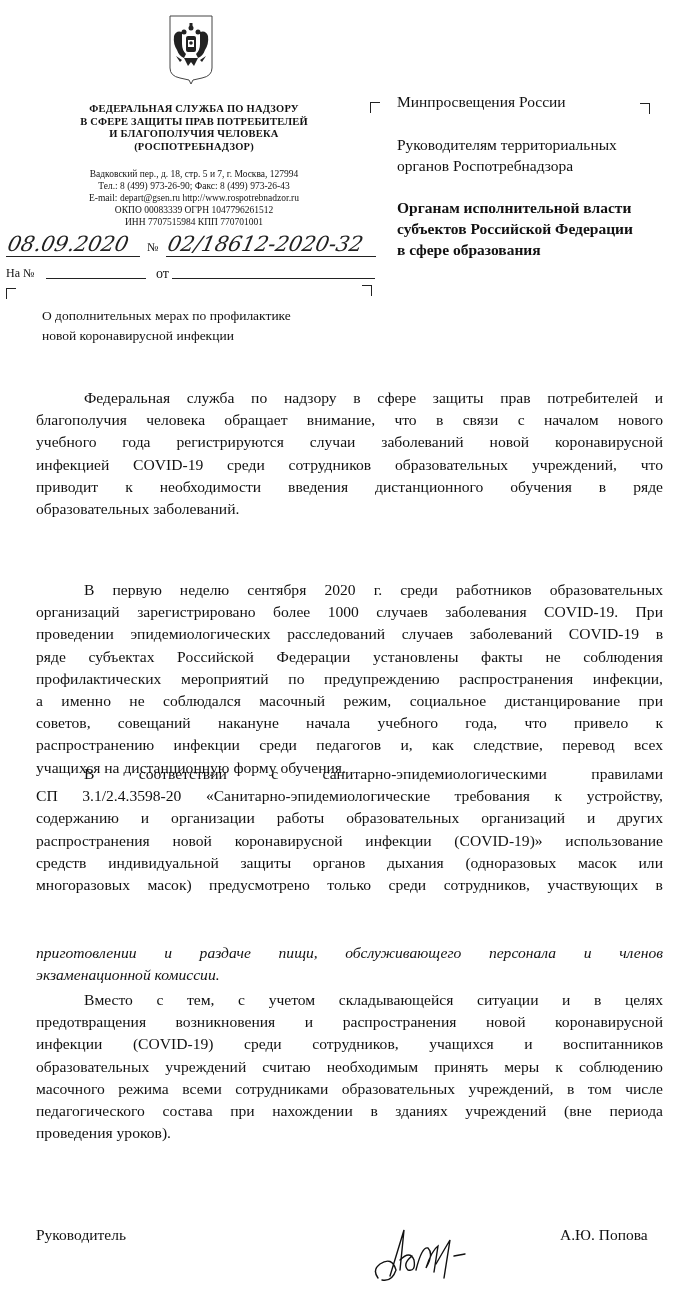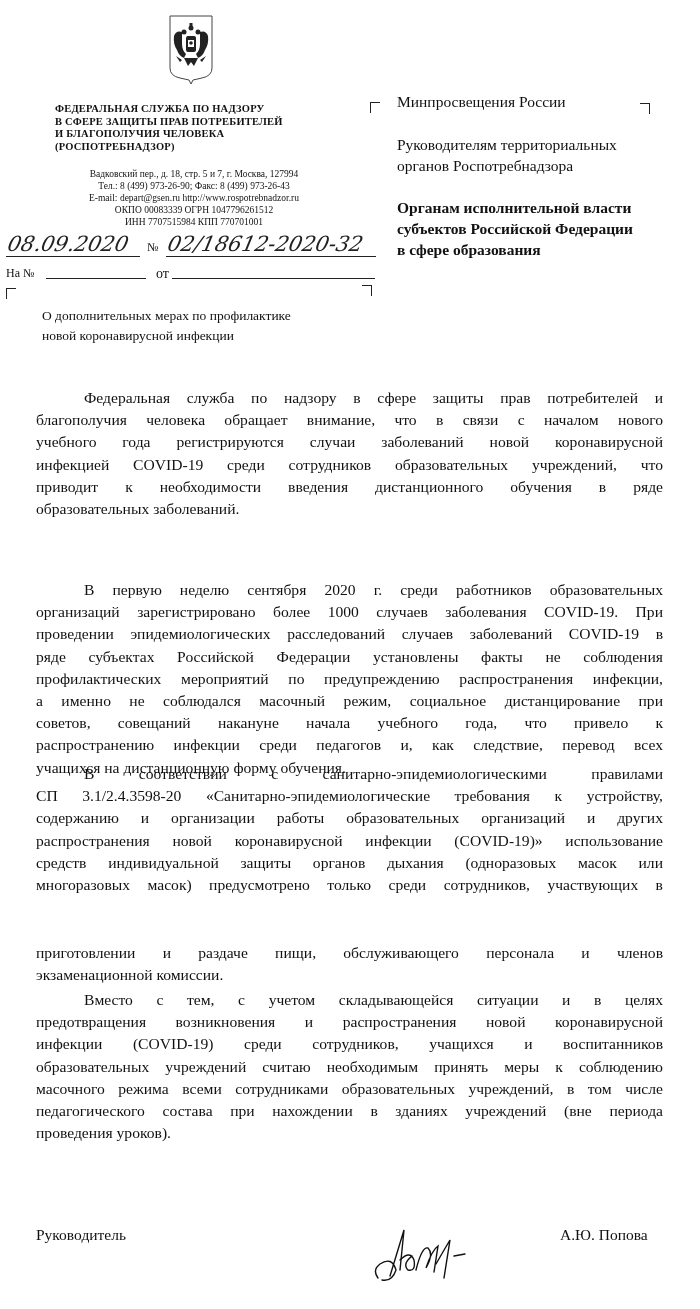--- a/index.html
+++ b/index.html
@@ -3,21 +3,21 @@
   <meta charset="utf-8">
   <style>
     html, body { margin: 0; padding: 0; background: #ffffff; }
     body { width: 700px; height: 1309px; position: relative; overflow: hidden; color: #111; font-family: "Liberation Serif", "DejaVu Serif", serif; }
     .abs { position: absolute; }
 
     
     #emblem { left: 162px; top: 10px; width: 58px; height: 78px; }
 
     
-    .org { left: 55px; top: 103px; width: 278px; font-weight: bold; font-size: 10.5px; line-height: 12.5px; letter-spacing: 0.2px; }
+    .org { left: 55px; top: 103px; width: 278px; text-align: center; font-weight: bold; font-size: 10.5px; line-height: 12.5px; letter-spacing: 0.2px; }
     .org div { white-space: nowrap; }
     .contacts { left: 55px; top: 168px; width: 278px; text-align: center; font-size: 9.5px; line-height: 12px; }
     .contacts div { white-space: nowrap; }
 
     
     .hand { font-family: "DejaVu Serif", serif; font-style: italic; color: #222; }
     .date-line { left: 6px; top: 232px; width: 134px; border-bottom: 1px solid #222; height: 24px; }
     .date-val { position: absolute; left: 2px; bottom: 0px; font-size: 21px; transform: skewX(-12deg); letter-spacing: 0px; }
     .num-label { left: 147px; top: 240px; font-size: 12px; }
     .num-line { left: 166px; top: 232px; width: 210px; border-bottom: 1px solid #222; height: 24px; }
@@ -138,21 +138,21 @@
 
 <div class="abs body" style="top:763px;">
   <span class="line" style="padding-left:48px;">В соответствии с санитарно-эпидемиологическими правилами</span>
   <span class="line">СП 3.1/2.4.3598-20 «Санитарно-эпидемиологические требования к устройству,</span>
   <span class="line">содержанию и организации работы образовательных организаций и других</span>
   <span class="line">распространения новой коронавирусной инфекции (COVID-19)» использование</span>
   <span class="line">средств индивидуальной защиты органов дыхания (одноразовых масок или</span>
   <span class="line">многоразовых масок) предусмотрено только среди сотрудников, участвующих в</span>
 </div>
 
-<div class="abs body" style="top:942px;">
+<div class="abs body" style="top:942px;font-style:italic;">
   <span class="line">приготовлении и раздаче пищи, обслуживающего персонала и членов</span>
   <span class="line last">экзаменационной комиссии.</span>
 </div>
 
 <div class="abs body" style="top:989px;">
   <span class="line" style="padding-left:48px;">Вместо с тем, с учетом складывающейся ситуации и в целях</span>
   <span class="line">предотвращения возникновения и распространения новой коронавирусной</span>
   <span class="line">инфекции (COVID-19) среди сотрудников, учащихся и воспитанников</span>
   <span class="line">образовательных учреждений считаю необходимым принять меры к соблюдению</span>
   <span class="line">масочного режима всеми сотрудниками образовательных учреждений, в том числе</span>

